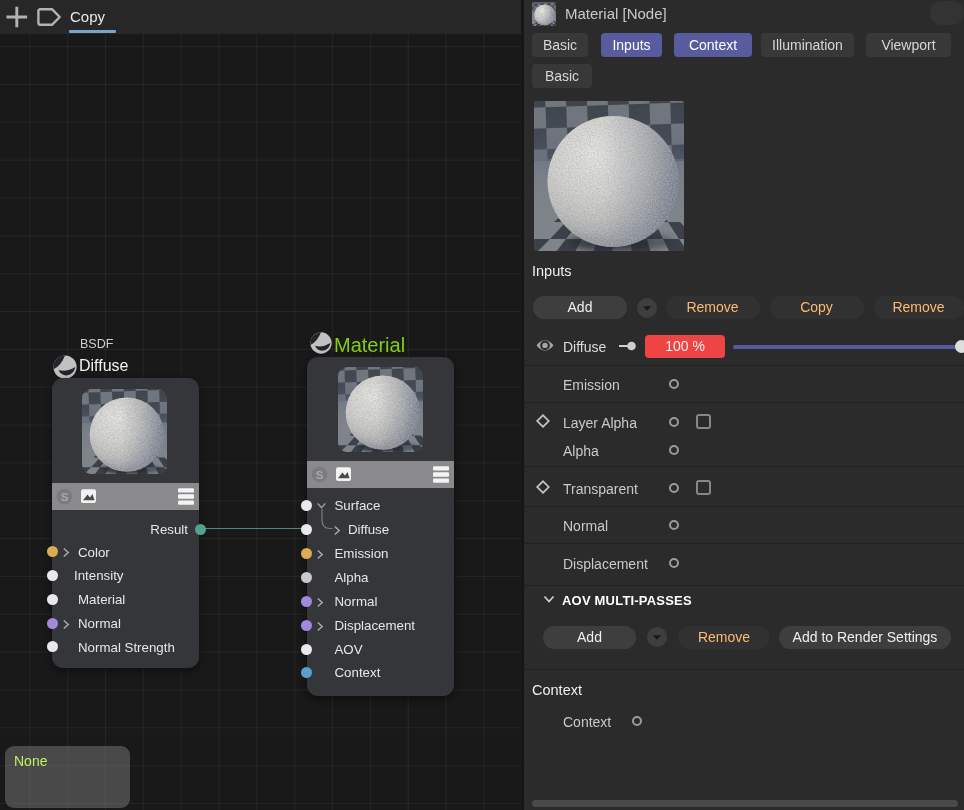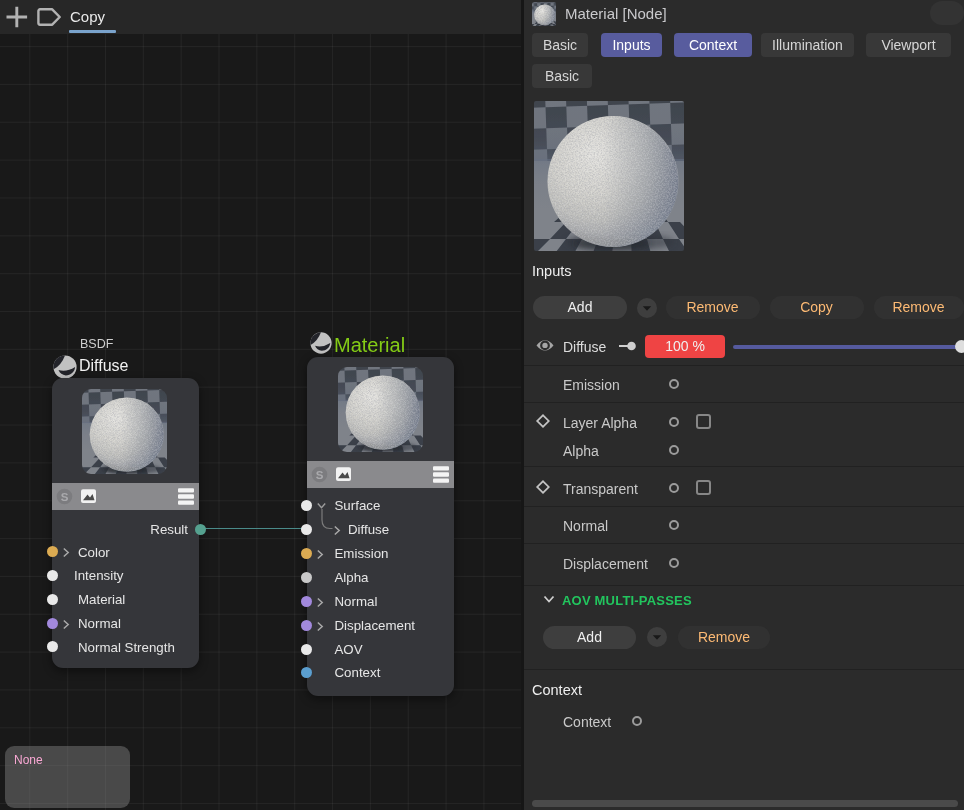--- a/index.html
+++ b/index.html
@@ -190,29 +190,30 @@
   <div class="port" style="left:668.5px;top:520px;"></div>
   <div class="sep" style="left:524px;top:543px;"></div>
 
   <div class="rlabel" style="left:563px;top:555.5px;">Displacement</div>
   <div class="port" style="left:668.5px;top:557.5px;"></div>
   <div class="sep" style="left:524px;top:584.5px;"></div>
 
   <svg class="abs" style="left:543px;top:594px" width="12" height="10" viewBox="0 0 12 10">
     <path d="M1.5 2.5 L6 7.5 L10.5 2.5" fill="none" stroke="#cfcfcf" stroke-width="1.8"></path>
   </svg>
-  <div class="abs" style="left:562px;top:592.5px;color:#22c55e;font-size:13px;font-weight:bold;letter-spacing:0.2px;">AOV MULTI-PASSES</div>
+  <div class="abs" style="left:562px;top:592.5px;color:#ffffff;font-size:13px;font-weight:bold;letter-spacing:0.2px;">AOV MULTI-PASSES</div>
 
   <div class="pill" style="left:543px;top:625.5px;width:93px;">Add</div>
   <div class="abs" style="left:646.5px;top:627px;width:20px;height:20px;border-radius:50%;background:#3e3e3e;">
     <svg width="20" height="20" viewBox="0 0 20 20">
         <path d="M5.8 8.2 H14.2 L10 12.8 Z" fill="#191919"></path>
       </svg>
   </div>
   <div class="pill dis" style="left:678px;top:625.5px;width:92px;">Remove</div>
+  <div class="pill" style="left:779px;top:625.5px;width:172px;">Add to Render Settings</div>
 
   <div class="sep" style="left:524px;top:669px;"></div>
   <div class="abs" style="left:532px;top:682px;color:#efefef;font-size:14.5px;">Context</div>
   <div class="rlabel" style="left:563px;top:713.5px;">Context</div>
   <div class="port" style="left:631.5px;top:715.5px;"></div>
 
   <div class="abs" style="left:532px;top:799.5px;width:426px;height:7px;border-radius:3.5px;background:#4a4a4a;"></div>
 
   <div class="abs" style="left:80px;top:337px;color:#cfcfcf;font-size:12.5px;">BSDF</div>
   <div class="abs" id="icon-bsdf" style="left:53px;top:354.5px;"><svg width="24" height="24" viewBox="0 0 24 24">
@@ -311,15 +312,15 @@
   <svg class="abs" style="left:316px;top:620.5px" width="8" height="11" viewBox="0 0 8 11">
       <path d="M1.8 1.5 L6.2 5.5 L1.8 9.5" fill="none" stroke="#a9a9a9" stroke-width="1.5"></path>
     </svg>
   <div class="nlabel" style="left:334.5px;top:617.5px;">Displacement</div>
   <div class="nport" style="left:301.0px;top:643.5px;background:#e9e9e9;"></div>
   <div class="nlabel" style="left:334.5px;top:641.5px;">AOV</div>
   <div class="nport" style="left:301.0px;top:667.0px;background:#5b9fd0;"></div>
   <div class="nlabel" style="left:334.5px;top:665px;">Context</div>
 
   <div class="abs" style="left:5px;top:745.5px;width:125px;height:62px;border-radius:9px;background:rgba(158,158,158,0.36);">
-    <span style="position:absolute;left:9px;top:7px;color:#f9a8d4;font-size:12px;">None</span>
+    <span style="position:absolute;left:9px;top:7px;color:#bef264;font-size:14px;">None</span>
   </div>
 </div>
 
 </body></html>

